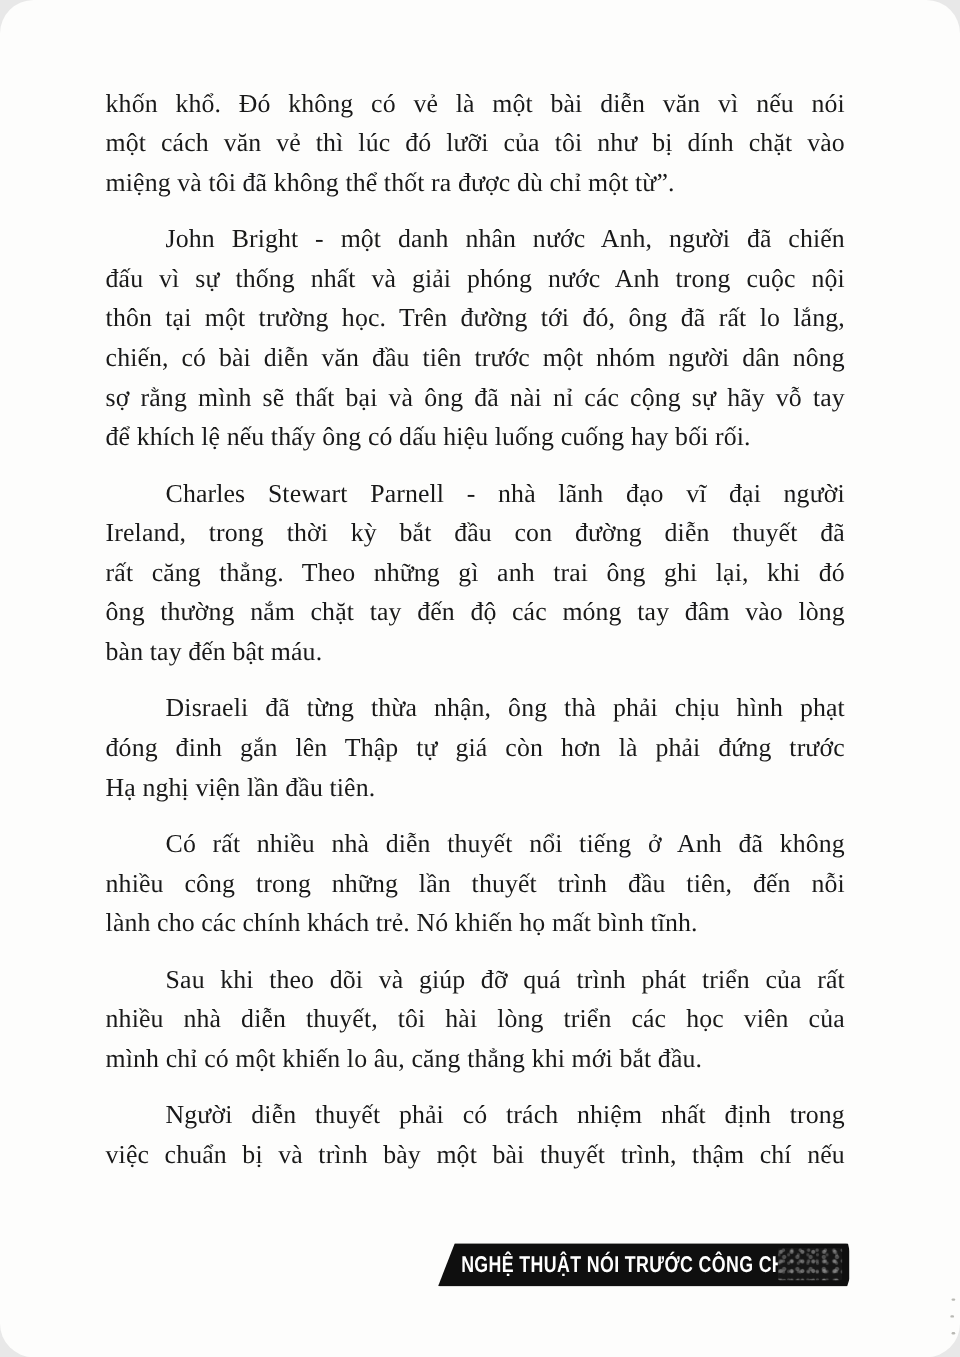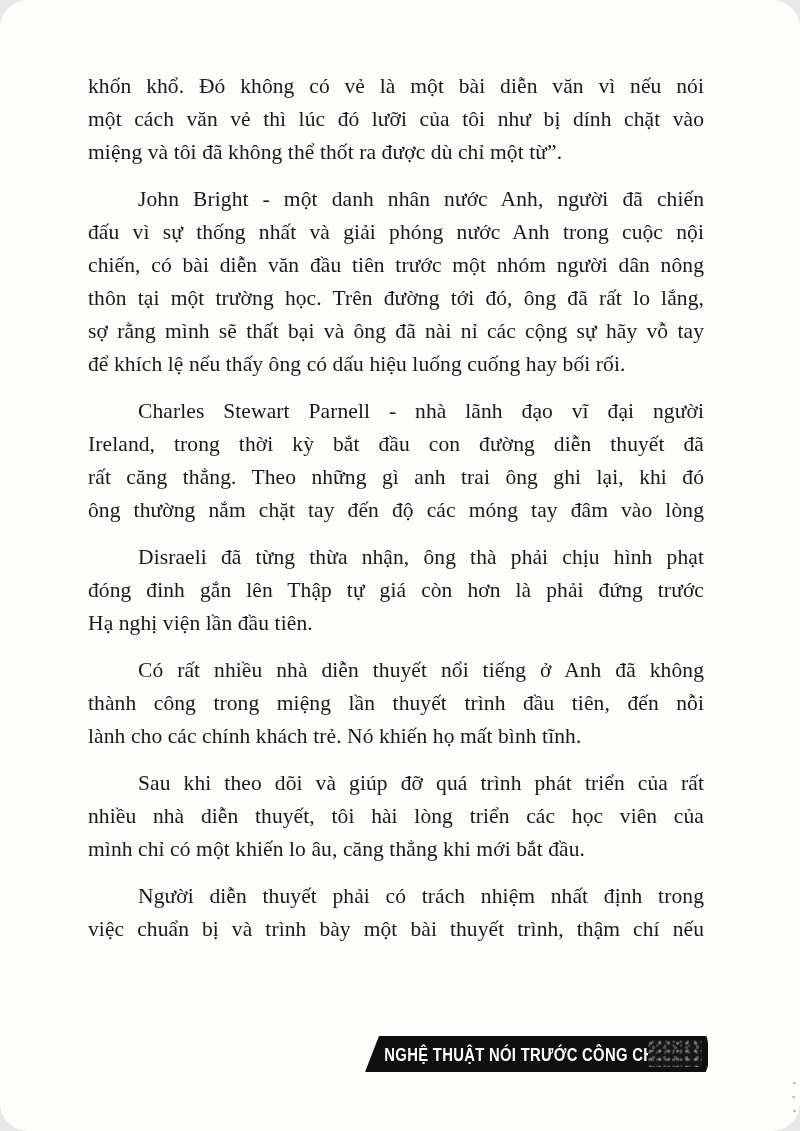--- a/index.html
+++ b/index.html
@@ -97,39 +97,40 @@
 
   <main class="text-block" id="text-block">
       <div class="para">
         <div class="line">khốn khổ. Đó không có vẻ là một bài diễn văn vì nếu nói</div>
         <div class="line">một cách văn vẻ thì lúc đó lưỡi của tôi như bị dính chặt vào</div>
         <div class="line last">miệng và tôi đã không thể thốt ra được dù chỉ một từ”.</div>
       </div>
       <div class="para indented">
         <div class="line">John Bright - một danh nhân nước Anh, người đã chiến</div>
         <div class="line">đấu vì sự thống nhất và giải phóng nước Anh trong cuộc nội</div>
+        <div class="line">thôn tại một trường học. Trên đường tới đó, ông đã rất lo lắng,</div>
         <div class="line">chiến, có bài diễn văn đầu tiên trước một nhóm người dân nông</div>
-        <div class="line">thôn tại một trường học. Trên đường tới đó, ông đã rất lo lắng,</div>
         <div class="line">sợ rằng mình sẽ thất bại và ông đã nài nỉ các cộng sự hãy vỗ tay</div>
         <div class="line last">để khích lệ nếu thấy ông có dấu hiệu luống cuống hay bối rối.</div>
       </div>
       <div class="para indented">
         <div class="line">Charles Stewart Parnell - nhà lãnh đạo vĩ đại người</div>
         <div class="line">Ireland, trong thời kỳ bắt đầu con đường diễn thuyết đã</div>
         <div class="line">rất căng thẳng. Theo những gì anh trai ông ghi lại, khi đó</div>
         <div class="line">ông thường nắm chặt tay đến độ các móng tay đâm vào lòng</div>
+        <div class="line last">bàn tay đến bật máu.</div>
       </div>
       <div class="para indented">
         <div class="line">Disraeli đã từng thừa nhận, ông thà phải chịu hình phạt</div>
         <div class="line">đóng đinh gắn lên Thập tự giá còn hơn là phải đứng trước</div>
         <div class="line last">Hạ nghị viện lần đầu tiên.</div>
       </div>
       <div class="para indented">
         <div class="line">Có rất nhiều nhà diễn thuyết nổi tiếng ở Anh đã không</div>
-        <div class="line">thành công trong miệng lần thuyết trình đầu tiên, đến nỗi</div>
+        <div class="line">nhiều công trong những lần thuyết trình đầu tiên, đến nỗi</div>
         <div class="line last">lành cho các chính khách trẻ. Nó khiến họ mất bình tĩnh.</div>
       </div>
       <div class="para indented">
         <div class="line">Sau khi theo dõi và giúp đỡ quá trình phát triển của rất</div>
         <div class="line">nhiều nhà diễn thuyết, tôi hài lòng triển các học viên của</div>
         <div class="line last">mình chỉ có một khiến lo âu, căng thẳng khi mới bắt đầu.</div>
       </div>
       <div class="para indented">
         <div class="line">Người diễn thuyết phải có trách nhiệm nhất định trong</div>
         <div class="line">việc chuẩn bị và trình bày một bài thuyết trình, thậm chí nếu</div>

